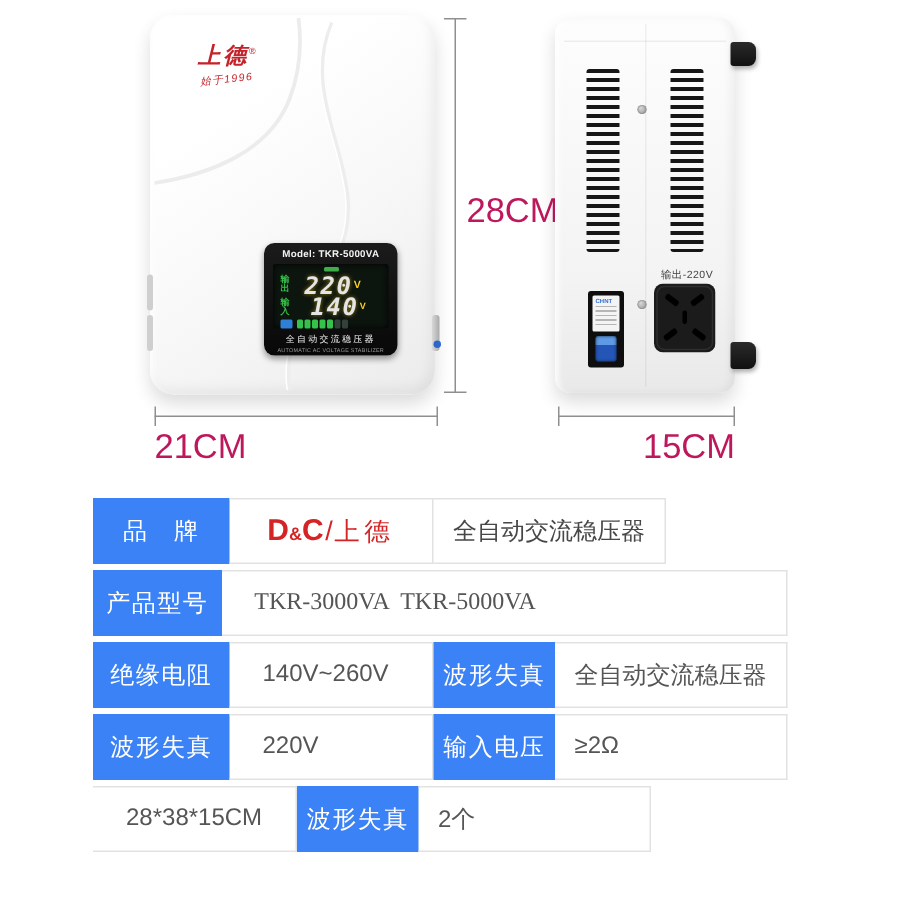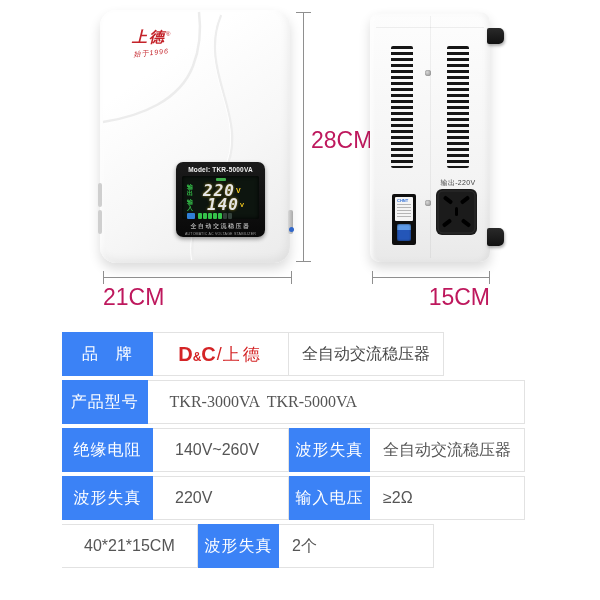--- a/index.html
+++ b/index.html
@@ -227,21 +227,21 @@
       <div class="cell blk w-a">
           <span>波形失真</span>
         </div>
       <div class="cell val w-b"><span>220V</span></div>
       <div class="cell blk w-c">
           <span>输入电压</span>
         </div>
       <div class="cell val w-d d"><span>≥2Ω</span></div>
     </div>
     <div class="trow">
-      <div class="cell val w-b"><span>40*21*15CM</span></div>
+      <div class="cell val w-b"><span>28*38*15CM</span></div>
       <div class="cell blk w-c">
           <span>波形失真</span>
         </div>
       <div class="cell val w-d d"><span>2个</span></div>
     </div>
   </div>
 
 </div>
 
 </body></html>

